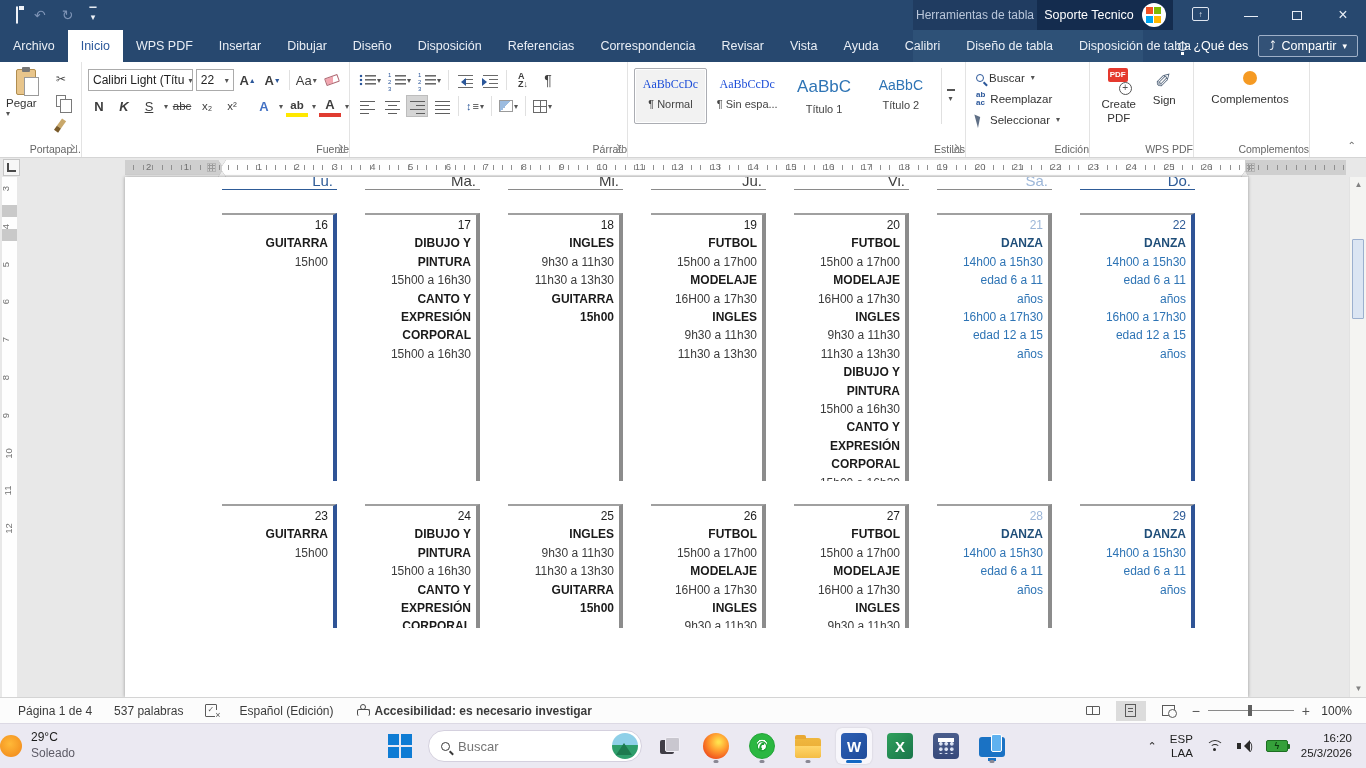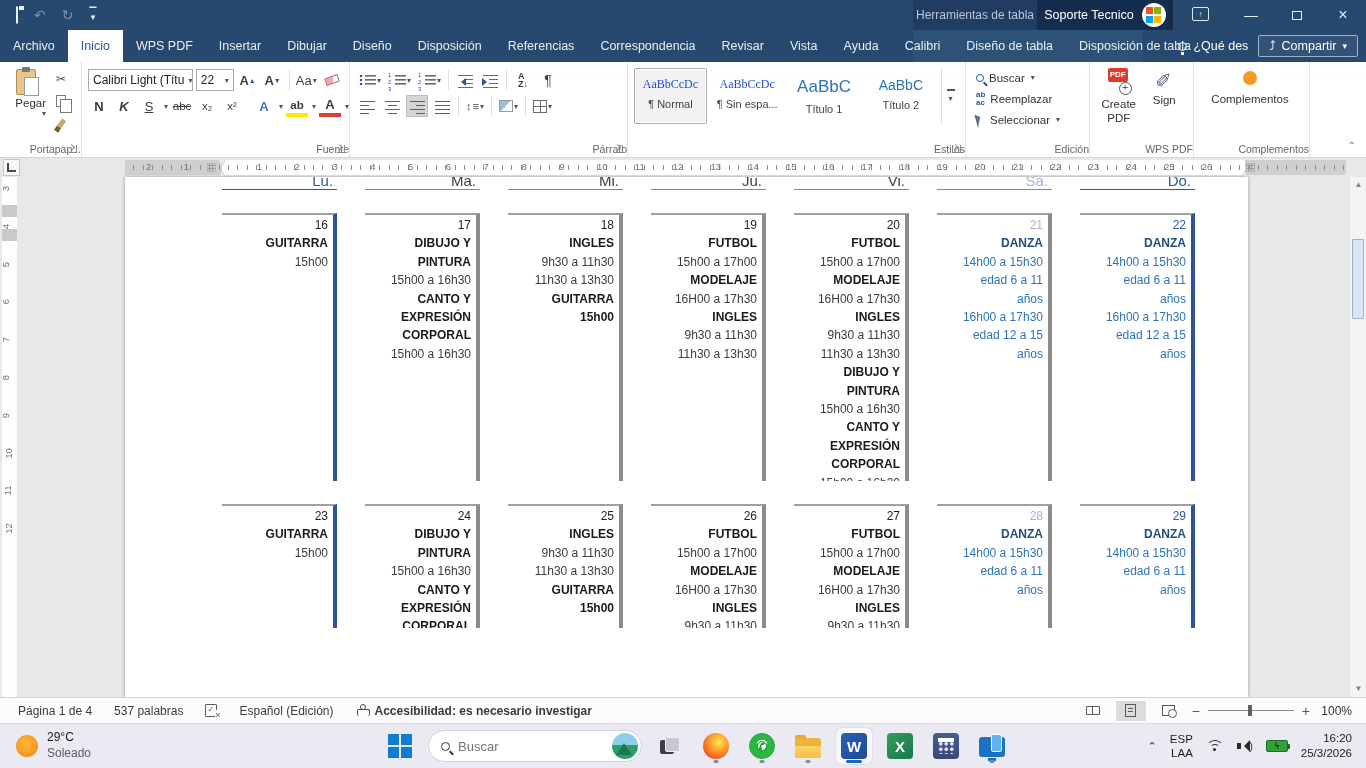--- a/index.html
+++ b/index.html
@@ -42,21 +42,21 @@
   
   .ribbon{position:absolute;top:62px;left:0;width:100%;height:96px;background:#fff;border-bottom:1px solid #d5d5d5;display:flex;color:#444}
   .group{position:relative;border-right:1px solid #e3e3e3;padding:5px 6px 18px 6px;flex:0 0 auto}
   .glabel{position:absolute;bottom:2px;left:0;right:0;text-align:right;font-size:10.5px;color:#666;white-space:nowrap}
   .launcher{position:absolute;bottom:4px;right:4px;width:8px;height:8px;border-right:1.3px solid #8a8a8a;border-bottom:1.3px solid #8a8a8a}
   .launcher::after{content:"";position:absolute;right:2px;bottom:2px;width:4px;height:4px;border-right:1.3px solid #8a8a8a;border-bottom:1.3px solid #8a8a8a;transform:rotate(-45deg)}
   .sb{display:inline-flex;align-items:center;justify-content:center;height:22px;min-width:22px;padding:0 2px;font-size:13px;color:#3d3d3d;cursor:default}
   .darr{font-size:8px;color:#555;margin-left:1px}
   
   .g-clip{width:82px;display:flex;gap:4px}
-  .pastebtn{width:40px;text-align:right;font-size:11.5px;color:#333}
+  .pastebtn{width:40px;text-align:left;font-size:11.5px;color:#333}
   .clipicon{width:20px;height:26px;margin:2px auto 2px;background:#e8c58b;border:1px solid #b08d4f;border-radius:2px;position:relative}
   .clipicon::before{content:"";position:absolute;left:5px;top:-3px;width:8px;height:5px;background:#777;border-radius:1px}
   .clipicon::after{content:"";position:absolute;right:-4px;bottom:-2px;width:13px;height:17px;background:#fff;border:1px solid #9a9a9a}
   .clipcol{display:flex;flex-direction:column;gap:2px;padding-top:2px}
   .mini{width:22px;height:20px;display:flex;align-items:center;justify-content:center;font-size:12px}
   .copyic{width:10px;height:12px;border:1.2px solid #7a7a7a;background:#fff;position:relative}
   .copyic::before{content:"";position:absolute;left:2.5px;top:2.5px;width:10px;height:12px;border:1.2px solid #7a7a7a;background:#fff}
   .brushic{width:5px;height:9px;background:#c9a86a;position:relative;transform:rotate(35deg)}
   .brushic::before{content:"";position:absolute;left:0;top:9px;width:5px;height:5px;background:#7a5b2a}
   
@@ -205,21 +205,21 @@
   .v-web{width:13px;height:11px;border:1.3px solid #5a5a5a;position:relative}
   .v-web::after{content:"";position:absolute;right:-3px;bottom:-3px;width:7px;height:7px;border:1.3px solid #5a5a5a;border-radius:50%;background:#fcfcfc}
   .zoomctl{display:flex;align-items:center;gap:8px;color:#444}
   .ztrack{position:relative;width:86px;height:1.4px;background:#8a8a8a}
   .zthumb{position:absolute;left:40px;top:-5px;width:4px;height:11px;background:#606060}
   .zminus,.zplus{font-size:14px;color:#555;line-height:1}
   .zoomval{font-size:12px;color:#333;min-width:34px;text-align:right}
 
   
   .taskbar{position:absolute;top:723px;left:0;width:100%;height:45px;background:#ebe9f2;border-top:1px solid #dcd9e4;display:flex;align-items:center}
-  .weather{display:flex;align-items:center;gap:9px;padding-left:16px;width:200px}
+  .weather{display:flex;align-items:center;gap:9px;padding-left:0;width:200px}
   .sun{width:22px;height:22px;border-radius:50%;background:radial-gradient(circle at 45% 40%,#ffb938,#f08418)}
   .wtext{font-size:12px;color:#1c1c1c;line-height:1.3}
   .wtext .cond{color:#5d5b66}
   .centericons{position:absolute;left:382px;display:flex;align-items:center;gap:10px;height:45px}
   .winlogo{width:24px;height:24px;display:grid;grid-template-columns:11px 11px;grid-template-rows:11px 11px;gap:2px}
   .winlogo span{background:#0f7cd4}
   .searchpill{width:214px;height:32px;background:#fff;border:1px solid #d4d0de;border-radius:16px;display:flex;align-items:center;padding:0 3px 0 12px;gap:8px}
   .searchpill input{border:none;outline:none;flex:1;font-size:13px;color:#333;font-family:"Liberation Sans",sans-serif;background:transparent;min-width:0}
   .smag{width:9px;height:9px;border:1.8px solid #3a3a3a;border-radius:50%;position:relative;flex:0 0 auto}
   .smag::after{content:"";position:absolute;width:5px;height:1.8px;background:#3a3a3a;transform:rotate(45deg);left:7px;top:9px}

